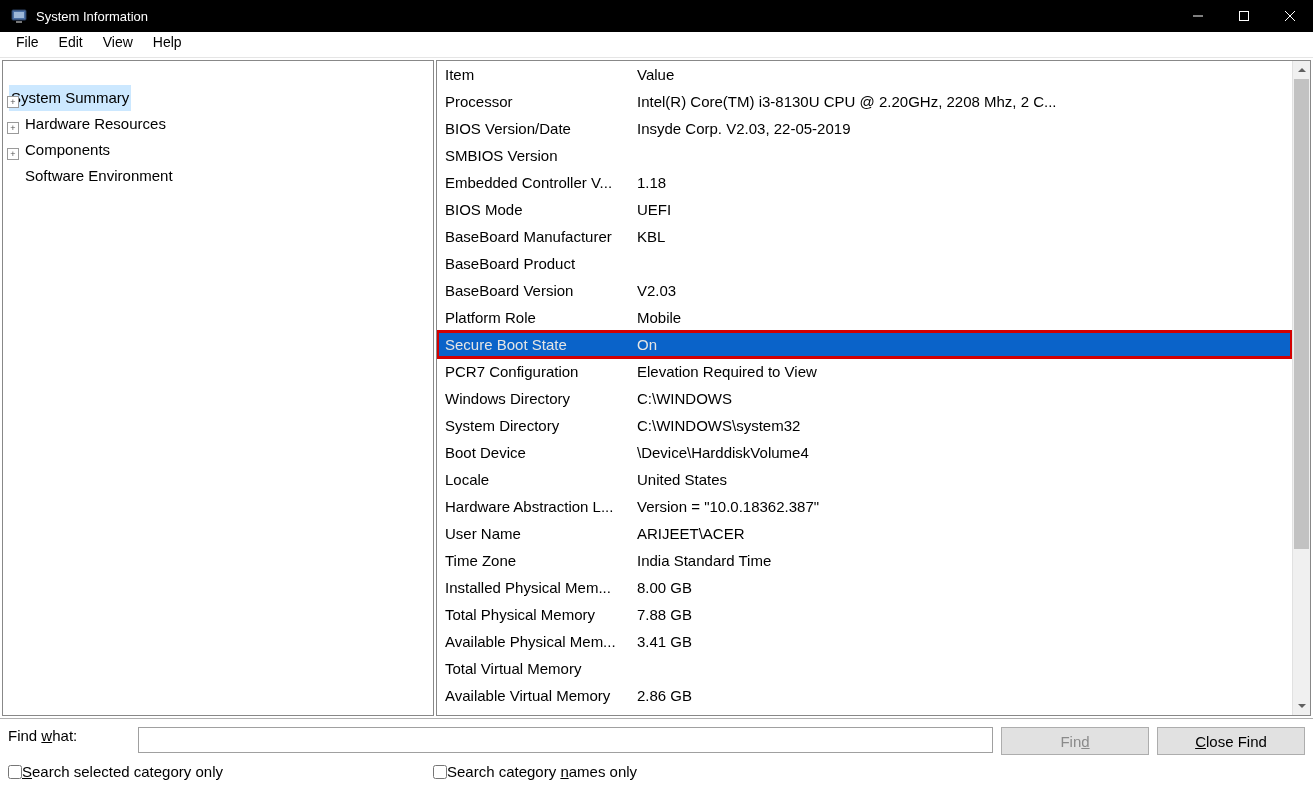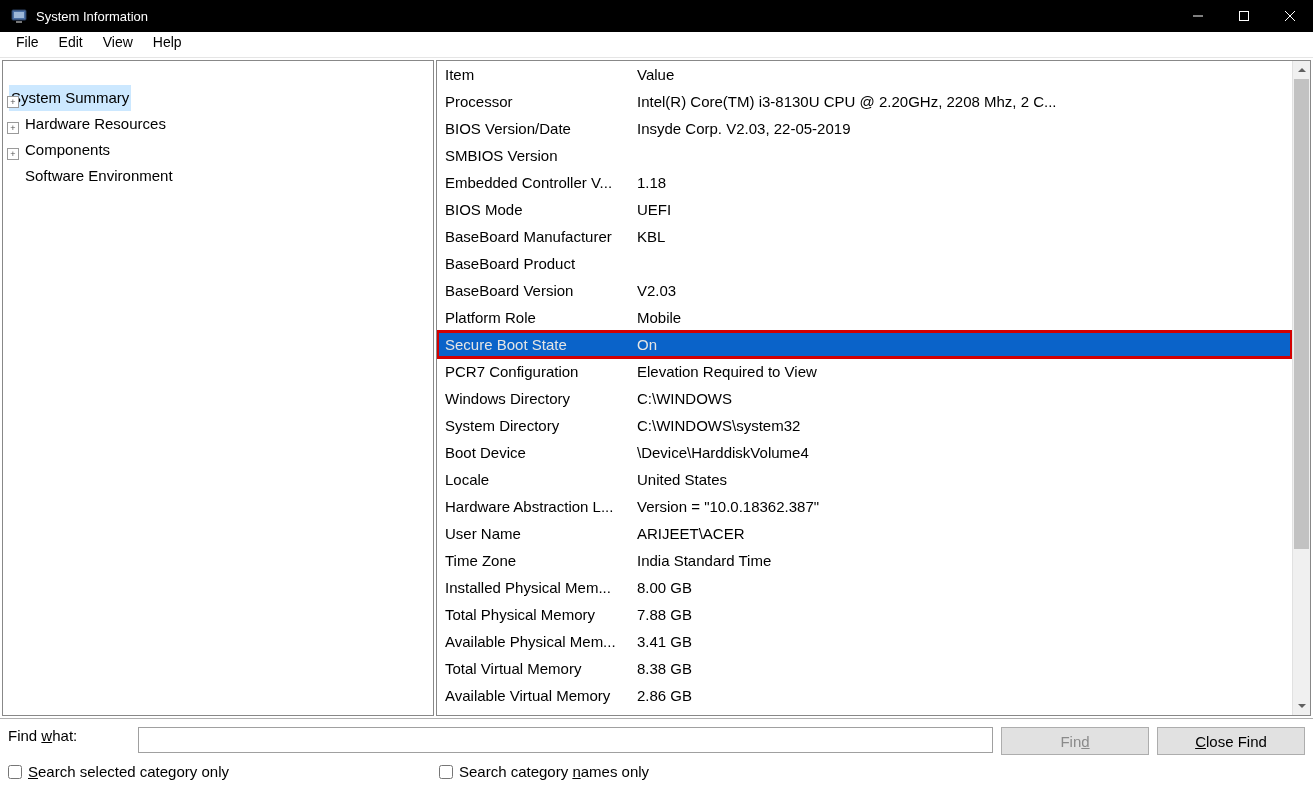--- a/index.html
+++ b/index.html
@@ -49,21 +49,21 @@
   .vscroll .thumb { position:absolute; left:1px; right:1px; top:0; height:470px; background:#c2c2c2; }
 
   
   .search-panel { height:74px; border-top:1px solid #b0b0b0; padding: 8px 8px 4px 8px; display:flex; flex-direction:column; gap:8px; font-size:15px; }
   .search-row1 { display:flex; align-items:flex-start; gap:8px; }
   .search-row1 label { width: 122px; }
   .search-row1 input[type=text] { flex:1; height:26px; border:1px solid #a0a0a0; background:#fff; padding:0 4px; font-size:15px; }
   .btn { width:148px; height:28px; border:1px solid #adadad; background:#e1e1e1; font-size:15px; cursor:default; }
   .btn.disabled { color:#8a8a8a; }
   .search-row2 { display:flex; gap:40px; align-items:center; }
-  .chk { display:flex; align-items:center; gap:6px; }
+  .chk { display:flex; align-items:center; }
   .chk input { width:14px; height:14px; }
   .u { text-decoration: underline; }
 
   .sysinfo-icon { width:16px; height:16px; }
 </style>
 </head>
 <body>
 
 <div class="titlebar">
   <span class="icon-slot">
@@ -208,21 +208,20 @@
           <div class="list-row">
             <div class="col-item">Total Physical Memory</div>
             <div class="col-value">7.88 GB</div>
           </div>
           <div class="list-row">
             <div class="col-item">Available Physical Mem...</div>
             <div class="col-value">3.41 GB</div>
           </div>
           <div class="list-row">
             <div class="col-item">Total Virtual Memory</div>
-            <div class="col-value">8.38 GB</div>
           </div>
           <div class="list-row">
             <div class="col-item">Available Virtual Memory</div>
             <div class="col-value">2.86 GB</div>
           </div>
         </div>
     </div>
     <div class="vscroll">
       <div class="arrow">
           <svg viewBox="0 0 8 8">

